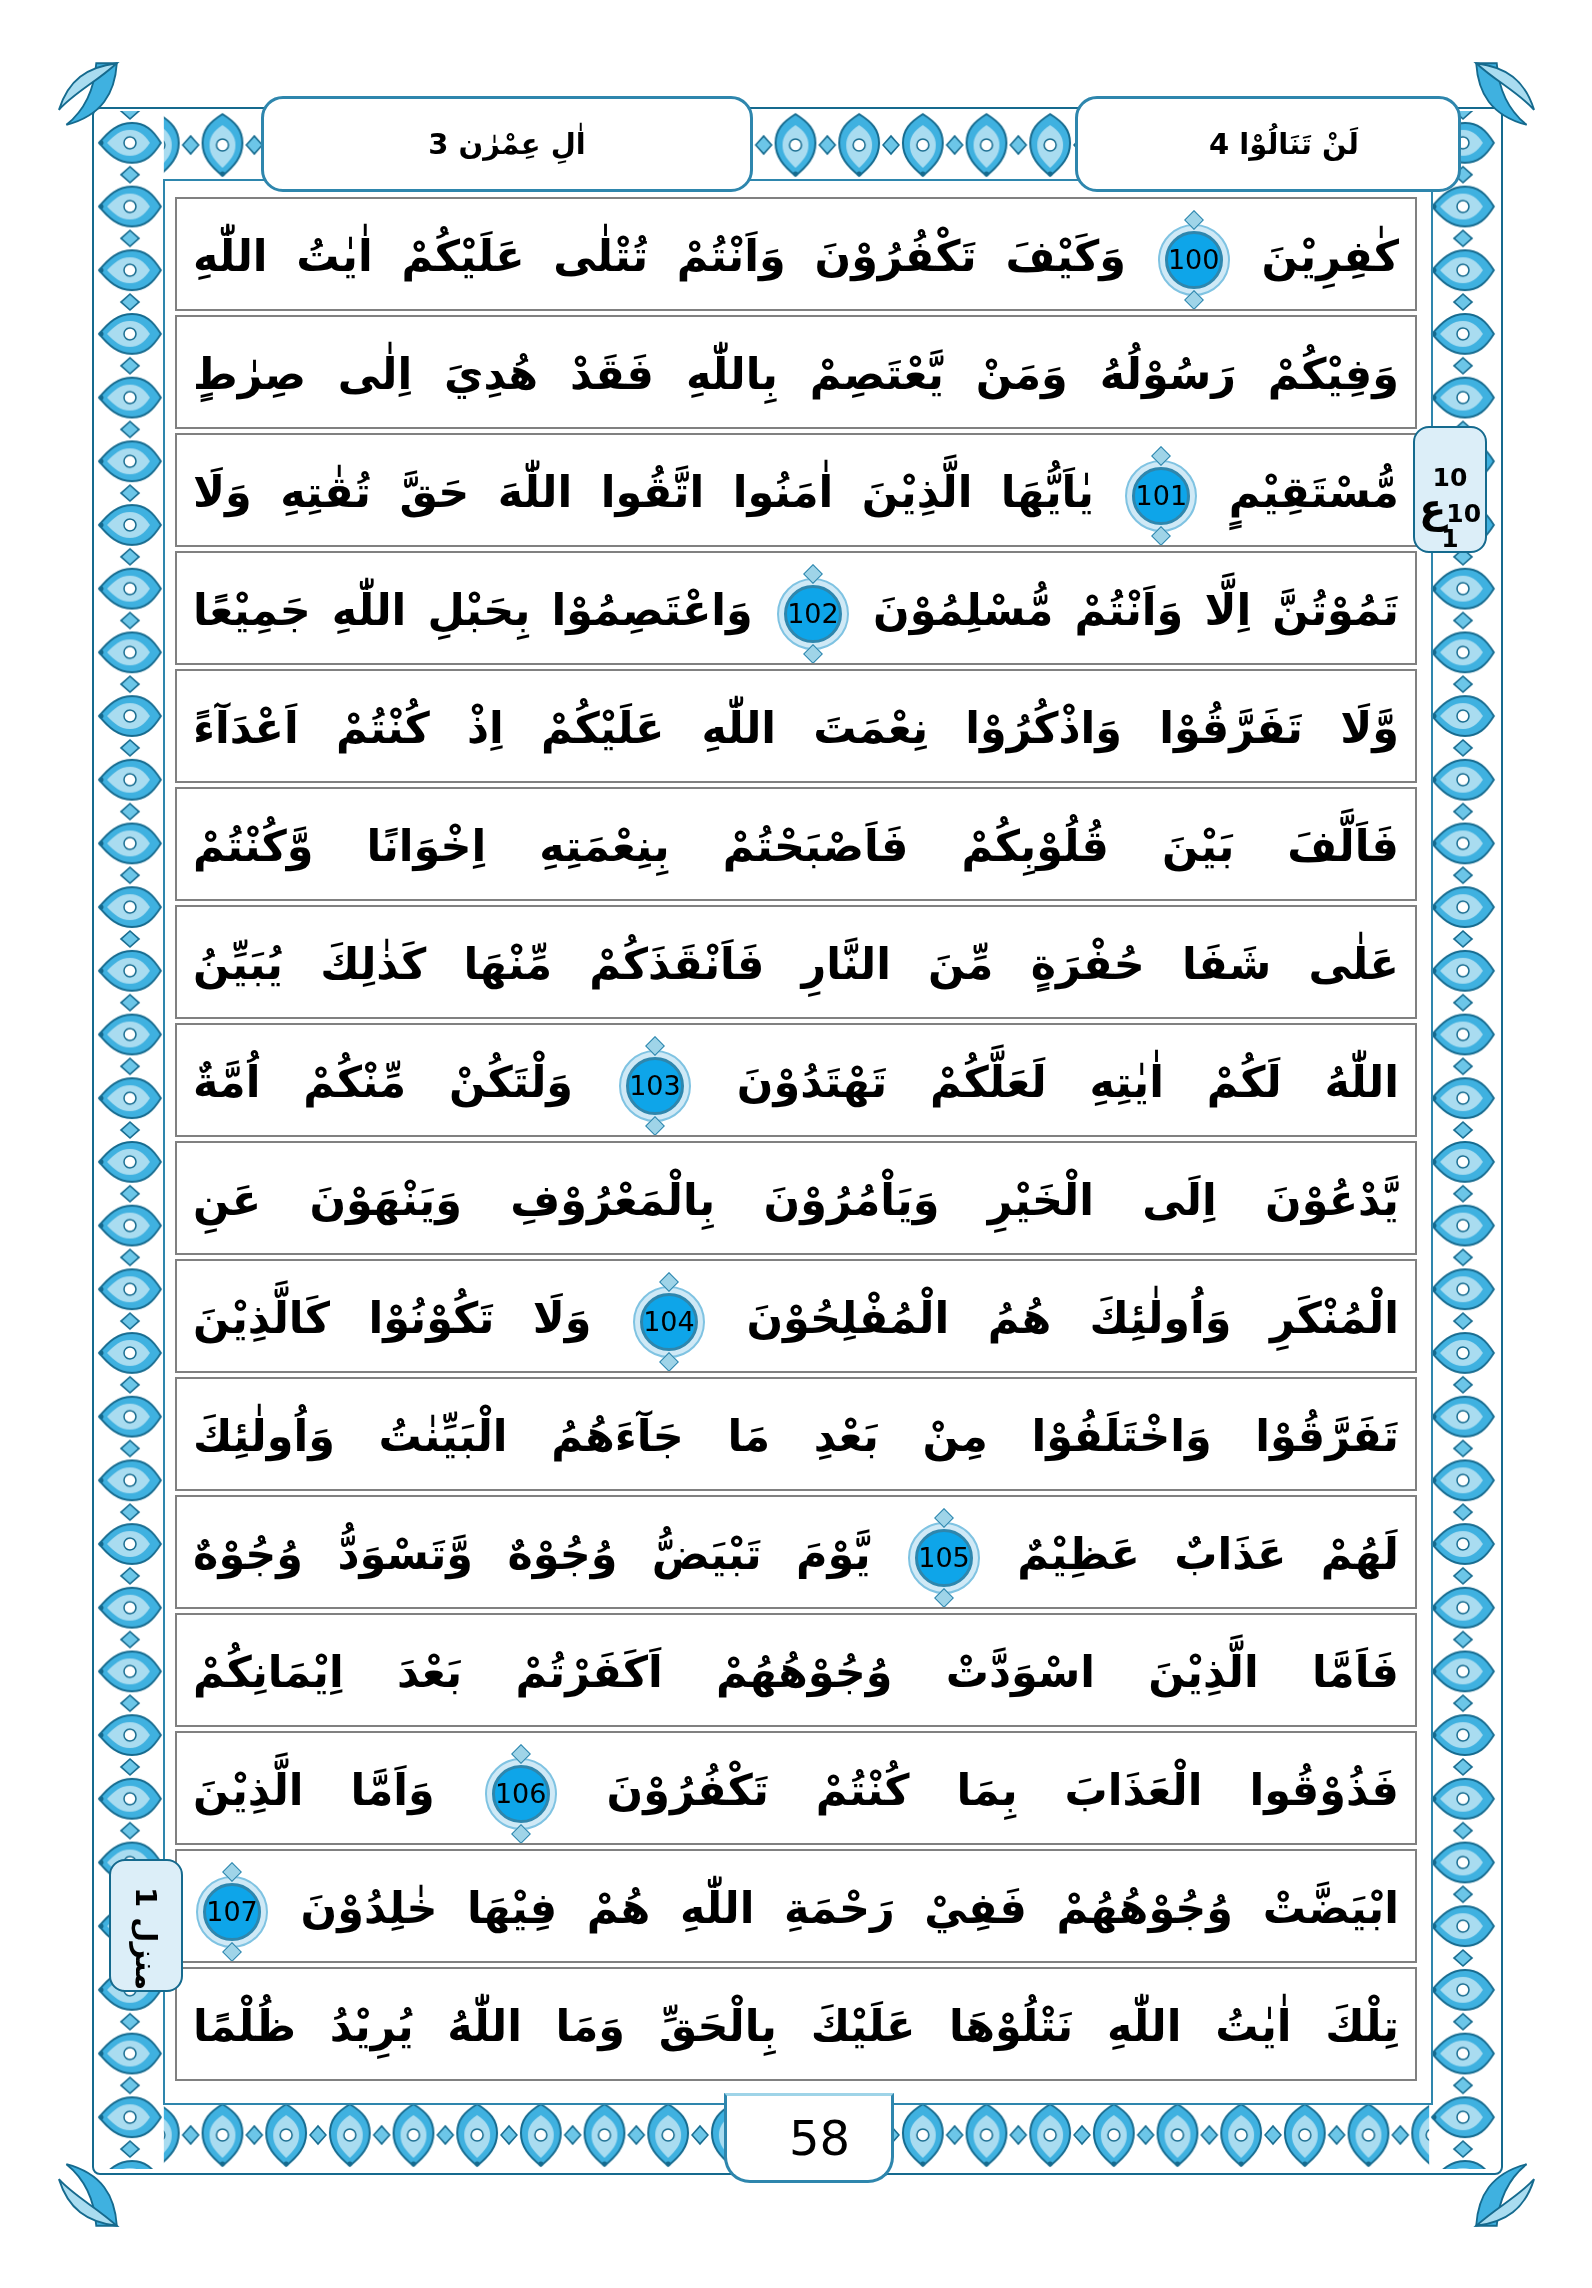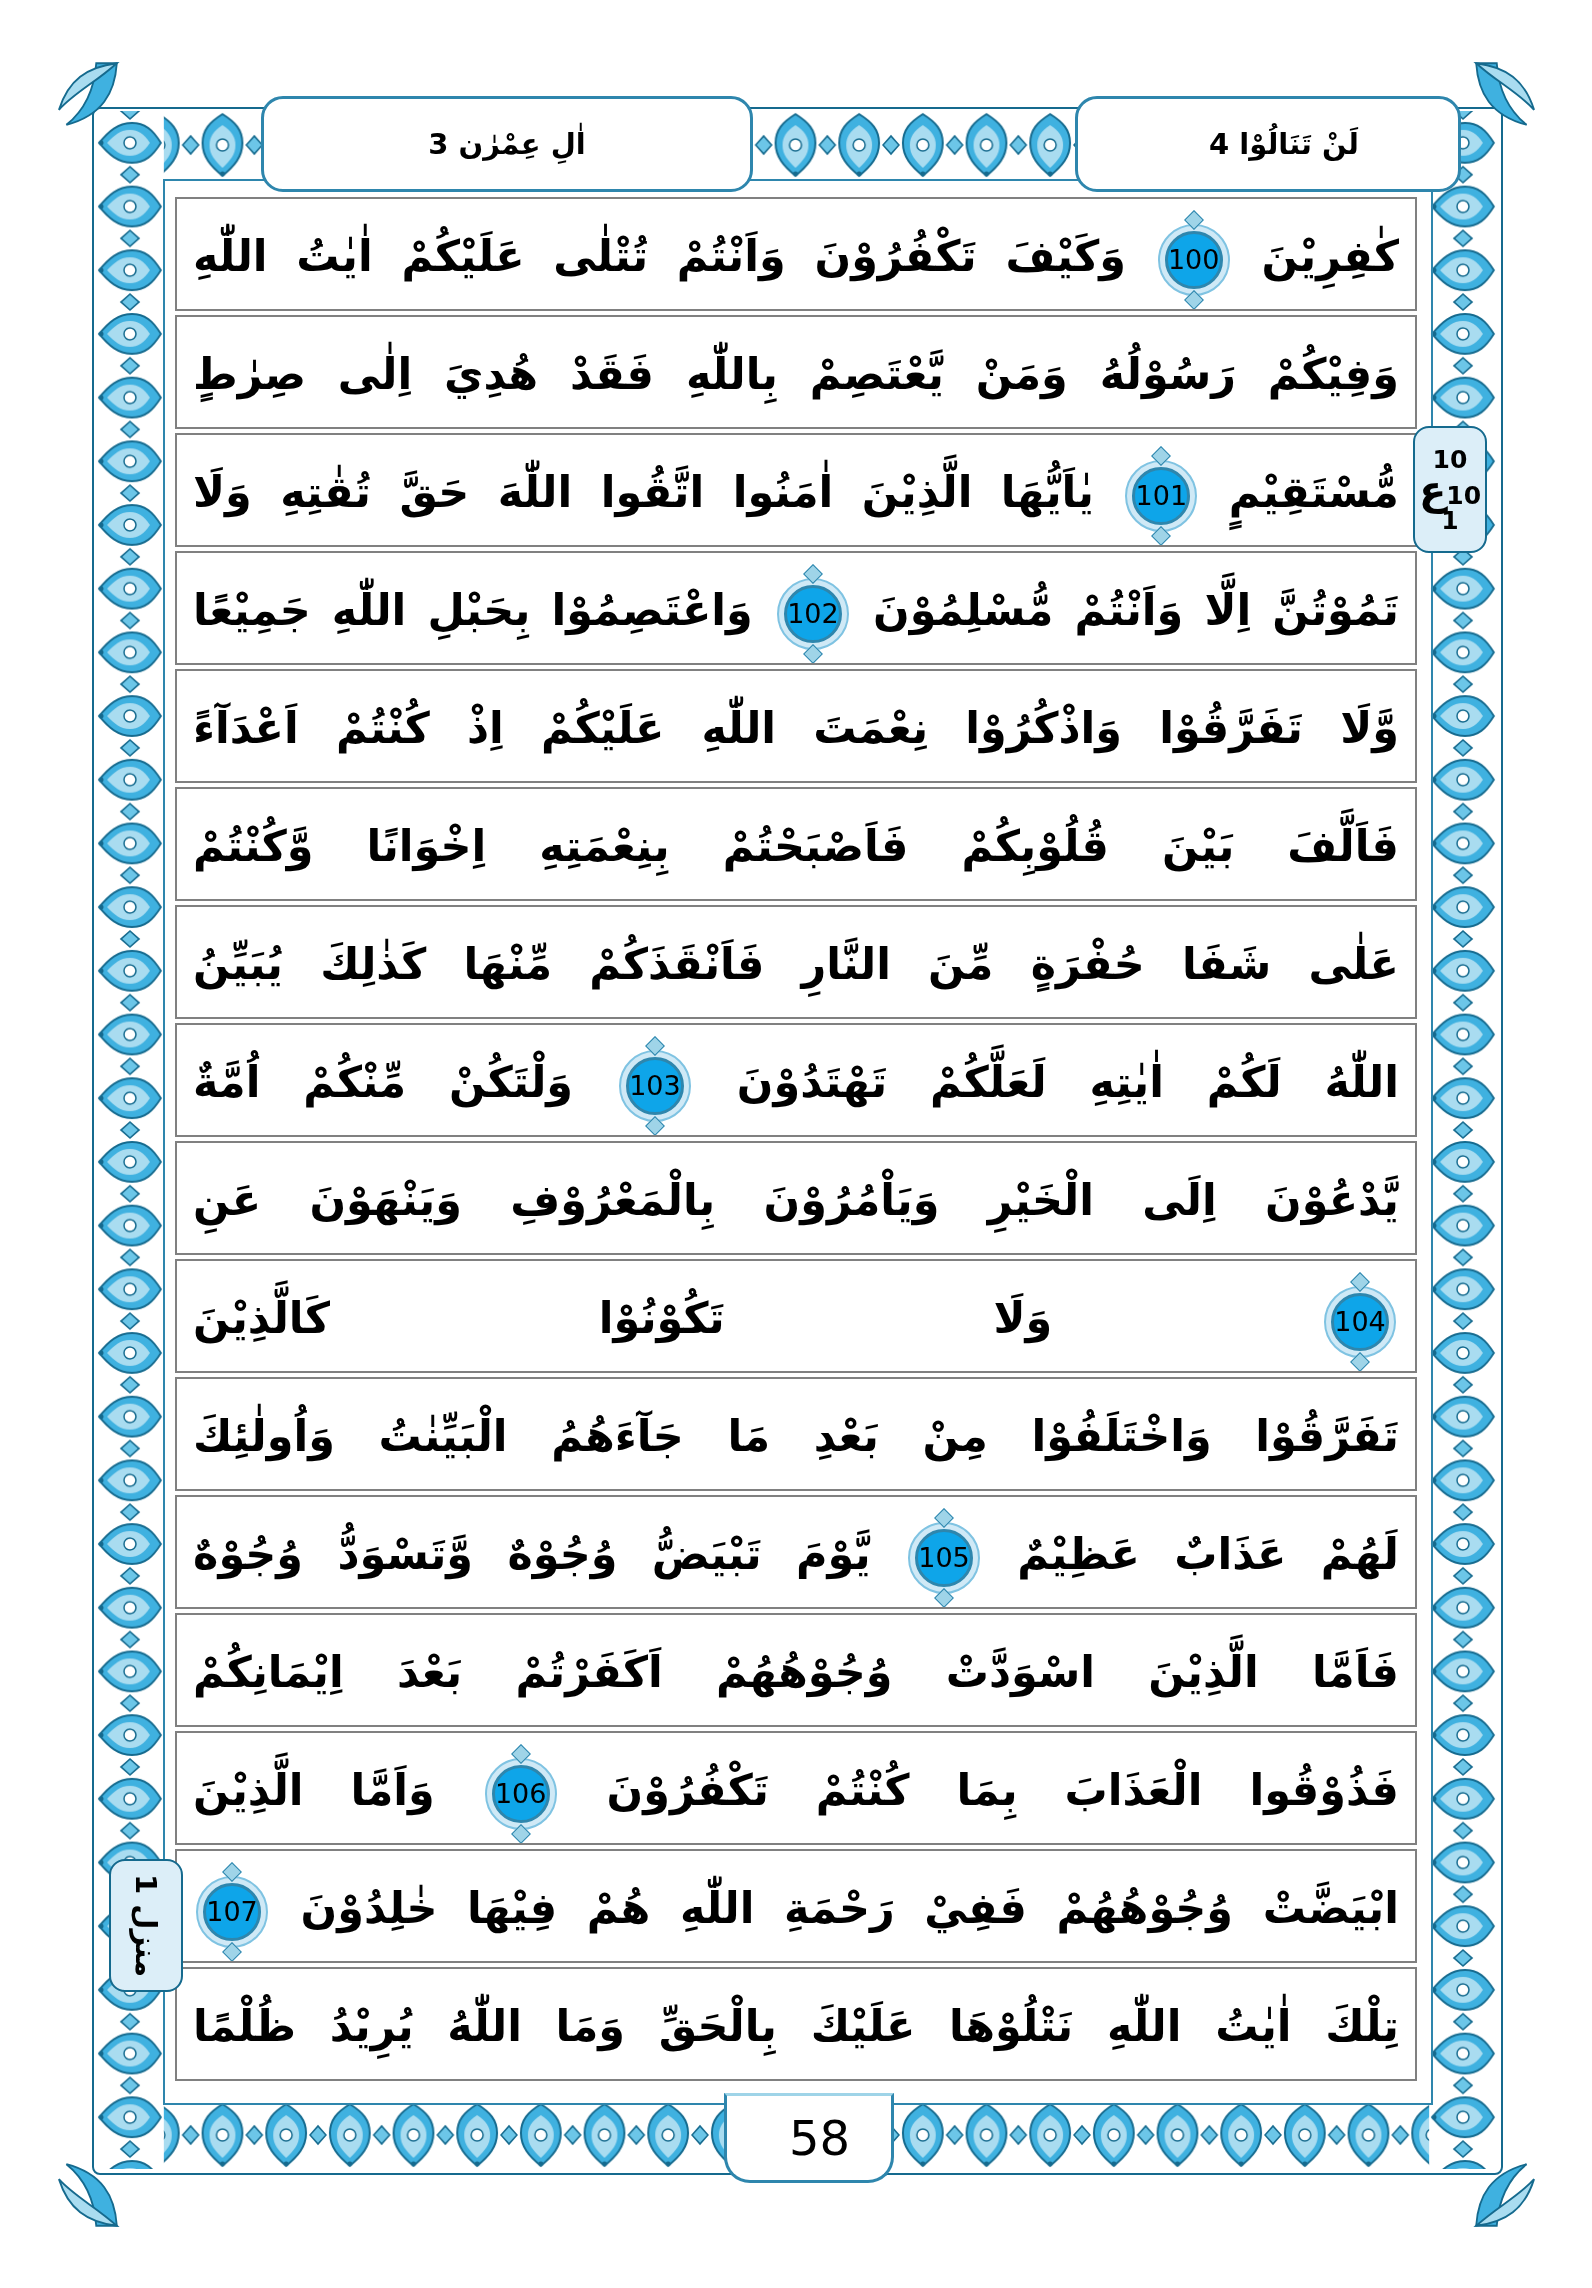--- a/index.html
+++ b/index.html
@@ -50,21 +50,21 @@
   .vmark .fin{position:absolute;left:50%;width:12px;height:12px;background:#9FD4E8;
               border:1.5px solid #2E86AD;transform:translateX(-50%) rotate(45deg);}
   .vmark .fin-t{top:-18px;} .vmark .fin-b{bottom:-18px;}
   .vmark .vnum{position:absolute;inset:0;border-radius:50%;background:#0ea5e9;
                border:3px solid #2E86AD;display:flex;align-items:center;justify-content:center;
                font-size:27px;font-weight:400;color:#000;}
 
   
   .margin-box{position:absolute;background:#DCEEF8;border:2.5px solid #156A8E;
               border-radius:16px;z-index:7;display:flex;flex-direction:column;
-              align-items:center;justify-content:center;color:#000;}
+              align-items:center;justify-content:flex-end;color:#000;}
   .ruku-box{left:1413px;top:426px;width:70px;height:123px;}
   .ruku-box .n{font-size:25px;font-weight:600;line-height:1;}
   .ruku-box .mid{display:flex;align-items:flex-end;line-height:1;}
   .ruku-box .ain{font-size:40px;font-weight:700;line-height:0.9;}
   .manzil-box{left:109px;top:1859px;width:70px;height:129px;}
   .manzil-text{writing-mode:vertical-rl;font-size:29px;font-weight:700;
                direction:rtl;white-space:nowrap;}
 </style>
 </head>
 <body>
@@ -137,21 +137,21 @@
   <div class="lines">
       <div class="line" dir="rtl"><span class="seg">كٰفِرِيْنَ</span> <span class="vmark"><span class="halo"></span><span class="fin fin-t"></span><span class="fin fin-b"></span><span class="vnum">100</span></span> <span class="seg">وَكَيْفَ تَكْفُرُوْنَ وَاَنْتُمْ تُتْلٰى عَلَيْكُمْ اٰيٰتُ اللّٰهِ</span></div>
       <div class="line" dir="rtl"><span class="seg">وَفِيْكُمْ رَسُوْلُهُ وَمَنْ يَّعْتَصِمْ بِاللّٰهِ فَقَدْ هُدِيَ اِلٰى صِرٰطٍ</span></div>
       <div class="line" dir="rtl"><span class="seg">مُّسْتَقِيْمٍ</span> <span class="vmark"><span class="halo"></span><span class="fin fin-t"></span><span class="fin fin-b"></span><span class="vnum">101</span></span> <span class="seg">يٰاَيُّهَا الَّذِيْنَ اٰمَنُوا اتَّقُوا اللّٰهَ حَقَّ تُقٰتِهِ وَلَا</span></div>
       <div class="line" dir="rtl"><span class="seg">تَمُوْتُنَّ اِلَّا وَاَنْتُمْ مُّسْلِمُوْنَ</span> <span class="vmark"><span class="halo"></span><span class="fin fin-t"></span><span class="fin fin-b"></span><span class="vnum">102</span></span> <span class="seg">وَاعْتَصِمُوْا بِحَبْلِ اللّٰهِ جَمِيْعًا</span></div>
       <div class="line" dir="rtl"><span class="seg">وَّلَا تَفَرَّقُوْا وَاذْكُرُوْا نِعْمَتَ اللّٰهِ عَلَيْكُمْ اِذْ كُنْتُمْ اَعْدَآءً</span></div>
       <div class="line" dir="rtl"><span class="seg">فَاَلَّفَ بَيْنَ قُلُوْبِكُمْ فَاَصْبَحْتُمْ بِنِعْمَتِهِ اِخْوَانًا وَّكُنْتُمْ</span></div>
       <div class="line" dir="rtl"><span class="seg">عَلٰى شَفَا حُفْرَةٍ مِّنَ النَّارِ فَاَنْقَذَكُمْ مِّنْهَا كَذٰلِكَ يُبَيِّنُ</span></div>
       <div class="line" dir="rtl"><span class="seg">اللّٰهُ لَكُمْ اٰيٰتِهِ لَعَلَّكُمْ تَهْتَدُوْنَ</span> <span class="vmark"><span class="halo"></span><span class="fin fin-t"></span><span class="fin fin-b"></span><span class="vnum">103</span></span> <span class="seg">وَلْتَكُنْ مِّنْكُمْ اُمَّةٌ</span></div>
       <div class="line" dir="rtl"><span class="seg">يَّدْعُوْنَ اِلَى الْخَيْرِ وَيَاْمُرُوْنَ بِالْمَعْرُوْفِ وَيَنْهَوْنَ عَنِ</span></div>
-      <div class="line" dir="rtl"> <span class="vmark"><span class="halo"></span><span class="fin fin-t"></span><span class="fin fin-b"></span><span class="vnum">104</span></span> <span class="seg">وَلَا تَكُوْنُوْا كَالَّذِيْنَ</span></div>
+      <div class="line" dir="rtl"><span class="seg">الْمُنْكَرِ وَاُولٰئِكَ هُمُ الْمُفْلِحُوْنَ</span> <span class="vmark"><span class="halo"></span><span class="fin fin-t"></span><span class="fin fin-b"></span><span class="vnum">104</span></span> <span class="seg">وَلَا تَكُوْنُوْا كَالَّذِيْنَ</span></div>
       <div class="line" dir="rtl"><span class="seg">تَفَرَّقُوْا وَاخْتَلَفُوْا مِنْ بَعْدِ مَا جَآءَهُمُ الْبَيِّنٰتُ وَاُولٰئِكَ</span></div>
       <div class="line" dir="rtl"><span class="seg">لَهُمْ عَذَابٌ عَظِيْمٌ</span> <span class="vmark"><span class="halo"></span><span class="fin fin-t"></span><span class="fin fin-b"></span><span class="vnum">105</span></span> <span class="seg">يَّوْمَ تَبْيَضُّ وُجُوْهٌ وَّتَسْوَدُّ وُجُوْهٌ</span></div>
       <div class="line" dir="rtl"><span class="seg">فَاَمَّا الَّذِيْنَ اسْوَدَّتْ وُجُوْهُهُمْ اَكَفَرْتُمْ بَعْدَ اِيْمَانِكُمْ</span></div>
       <div class="line" dir="rtl"><span class="seg">فَذُوْقُوا الْعَذَابَ بِمَا كُنْتُمْ تَكْفُرُوْنَ</span> <span class="vmark"><span class="halo"></span><span class="fin fin-t"></span><span class="fin fin-b"></span><span class="vnum">106</span></span> <span class="seg">وَاَمَّا الَّذِيْنَ</span></div>
       <div class="line" dir="rtl"><span class="seg">ابْيَضَّتْ وُجُوْهُهُمْ فَفِيْ رَحْمَةِ اللّٰهِ هُمْ فِيْهَا خٰلِدُوْنَ</span> <span class="vmark"><span class="halo"></span><span class="fin fin-t"></span><span class="fin fin-b"></span><span class="vnum">107</span></span></div>
       <div class="line" dir="rtl"><span class="seg">تِلْكَ اٰيٰتُ اللّٰهِ نَتْلُوْهَا عَلَيْكَ بِالْحَقِّ وَمَا اللّٰهُ يُرِيْدُ ظُلْمًا</span></div>
     </div>
 
   <div class="margin-box ruku-box">
     <span class="n">10</span>

